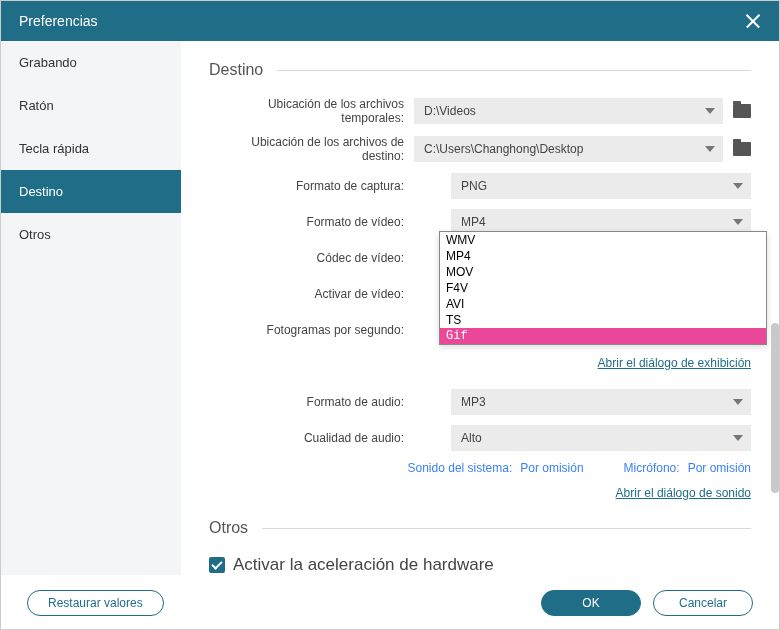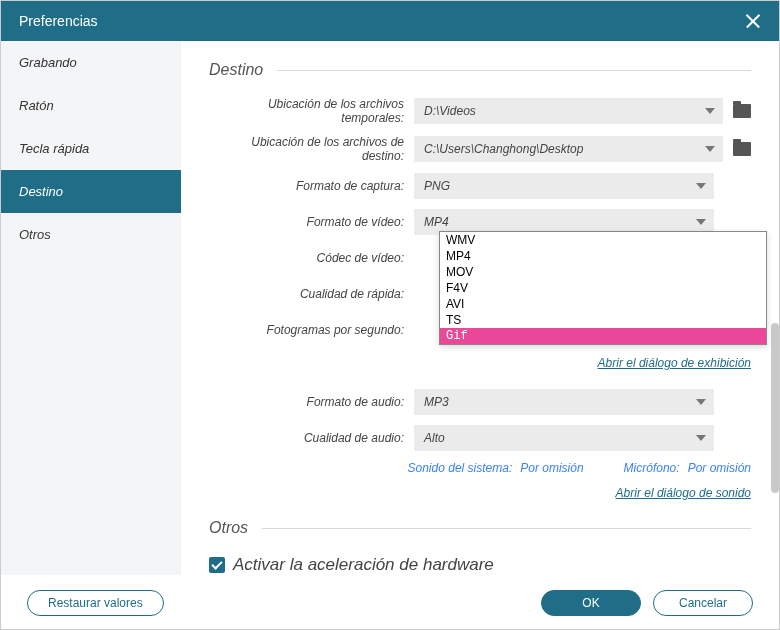--- a/index.html
+++ b/index.html
@@ -3,28 +3,28 @@
 <meta charset="utf-8">
 <style>
 * { box-sizing: border-box; margin: 0; padding: 0; font-family: "Segoe UI", Tahoma, sans-serif; }
 html, body { width: 780px; height: 630px; overflow: hidden; background: #fff; }
 .window { width: 780px; height: 630px; border: 1px solid #ccc; display: flex; flex-direction: column; background: #fff; position: relative; }
 .titlebar { background: #1f6d87; color: #fff; height: 40px; display: flex; align-items: center; justify-content: space-between; padding: 0 18px; font-size: 14px; }
 .titlebar .close-x { width: 16px; height: 16px; position: relative; cursor: pointer; }
 .titlebar .close-x::before, .titlebar .close-x::after { content: ""; position: absolute; left: 50%; top: 50%; width: 18px; height: 1.5px; background: #fff; transform-origin: center; }
 .titlebar .close-x::before { transform: translate(-50%,-50%) rotate(45deg); }
 .titlebar .close-x::after { transform: translate(-50%,-50%) rotate(-45deg); }
-.body { flex: 1; display: flex; overflow: hidden; font-style: italic; }
+.body { flex: 1; display: flex; overflow: hidden; }
 .sidebar { width: 180px; background: #f4f5f6; display: flex; flex-direction: column; font-size: 13px; color: #333; }
 .sidebar .item { padding: 14px 18px; cursor: pointer; }
 .sidebar .item.active { background: #1f6d87; color: #fff; }
 .main { flex: 1; overflow: auto; padding: 14px 28px 10px 28px; position: relative; }
 .section-title { font-size: 16px; color: #555; margin: 6px 0 18px 0; display: flex; align-items: center; }
 .section-title .line { flex: 1; height: 1px; background: #d9d9d9; margin-left: 14px; }
-.row { display: flex; align-items: center; margin-bottom: 10px; min-height: 26px; }
+.row { display: flex; align-items: center; margin-bottom: 10px; min-height: 26px; justify-content: space-between; }
 .row .lbl { width: 205px; text-align: right; font-size: 12px; color: #444; padding-right: 10px; }
 .select { flex: 1; height: 26px; background: #ebebeb; color: #444; font-size: 12px; border: none; display: flex; align-items: center; justify-content: space-between; padding: 0 8px 0 10px; cursor: pointer; position: relative; }
 .select.narrow { max-width: 300px; }
 .chev { width: 0; height: 0; border-left: 5px solid transparent; border-right: 5px solid transparent; border-top: 6px solid #777; }
 .folder-icon { width: 18px; height: 14px; margin-left: 10px; background: linear-gradient(#555,#555); position: relative; cursor: pointer; border-radius: 1px; }
 .folder-icon::before { content: ""; position: absolute; top: -3px; left: 0; width: 8px; height: 3px; background: #555; border-radius: 1px 1px 0 0; }
 .link { color: #1f6d87; font-size: 12px; text-decoration: underline; cursor: pointer; }
 .link-row { text-align: right; margin: 8px 0 18px 0; }
 .status-row { display: flex; justify-content: flex-end; gap: 40px; font-size: 12px; color: #3b82f6; margin: 6px 0 6px 0; }
 .status-row .pair { display: flex; gap: 8px; }
@@ -97,21 +97,21 @@
           <span>MP4</span>
           <span class="chev"></span>
         </div>
       </div>
 
       <div class="row">
         <div class="lbl">Códec de vídeo:</div>
       </div>
 
       <div class="row">
-        <div class="lbl">Cualidad de rápida:</div>
+        <div class="lbl">Activar de vídeo:</div>
       </div>
 
       <div class="row">
         <div class="lbl">Fotogramas por segundo:</div>
       </div>
 
       <div class="link-row">
         <span class="link">Abrir el diálogo de exhibición</span>
       </div>
 

